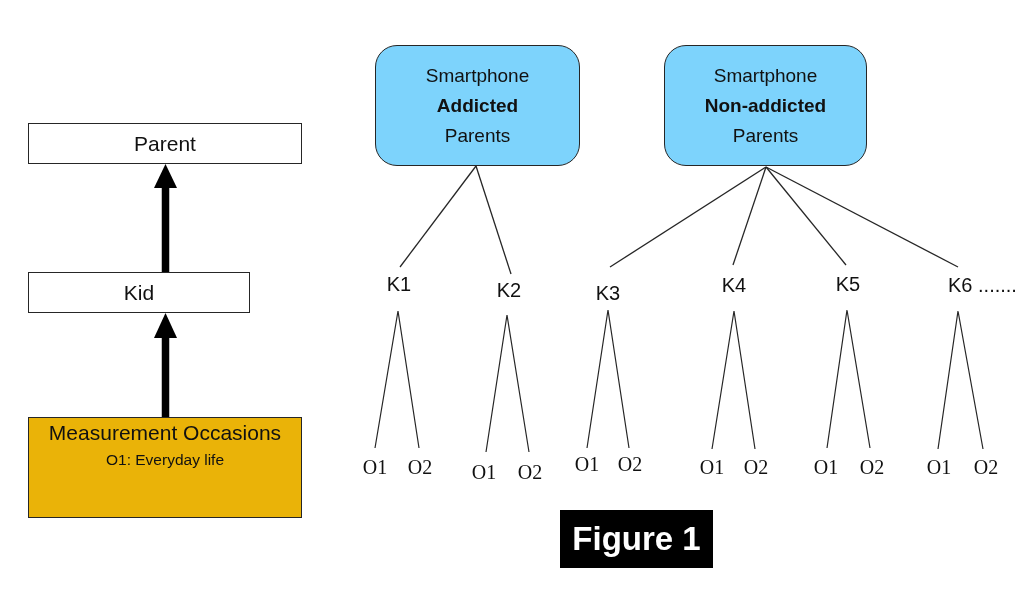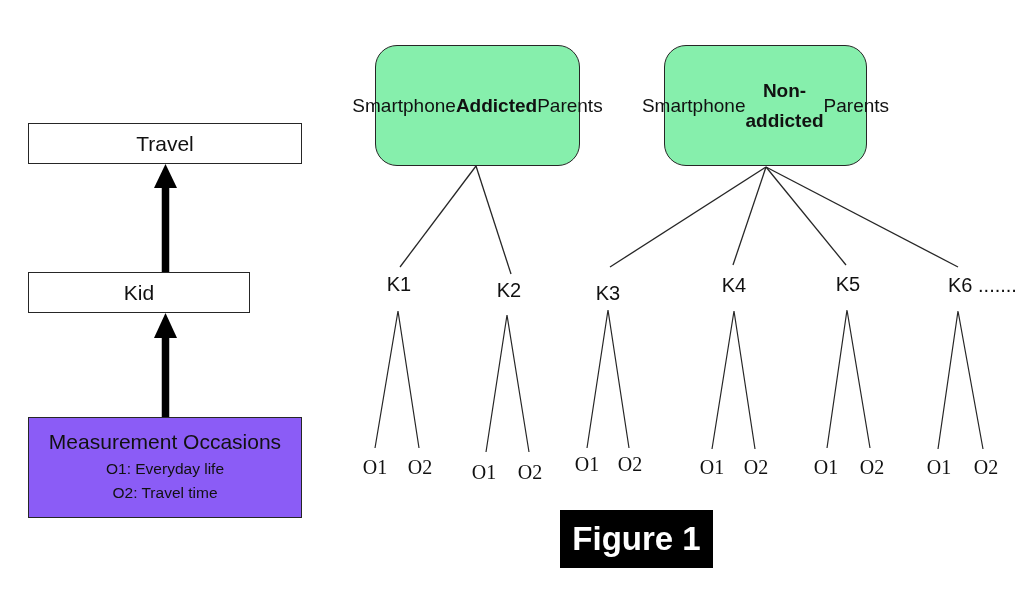--- a/index.html
+++ b/index.html
@@ -31,37 +31,36 @@
     justify-content: center;
     font-size: 21px;
     box-sizing: border-box;
   }
   .parent-box { left: 28px; top: 123px; width: 274px; height: 41px; }
   .kid-box    { left: 28px; top: 272px; width: 222px; height: 41px; }
   .measure-box {
     position: absolute;
     left: 28px; top: 417px; width: 274px; height: 101px;
     border: 1.5px solid #262626;
-    background: #8b5cf6;
+    background: #eab308;
     box-sizing: border-box;
     text-align: center;
-    padding-top: 9px;
   }
   .measure-title { font-size: 21px; line-height: 30px; }
   .measure-sub   { font-size: 15.5px; line-height: 24px; }
   .group-box {
     position: absolute;
     top: 45px;
     height: 121px;
     border: 1.6px solid #262626;
     border-radius: 22px;
-    background: #86efac;
+    background: #7dd3fc;
     box-sizing: border-box;
     display: flex;
-    flex-direction: row;
+    flex-direction: column;
     justify-content: center;
     align-items: center;
     text-align: center;
     font-size: 19px;
     line-height: 30px;
   }
   .group-box-1 { left: 375px; width: 205px; }
   .group-box-2 { left: 664px; width: 203px; }
   .bold { font-weight: bold; }
   .k-label {
@@ -118,29 +117,28 @@
 
     <path d="M375 448 L398 311 L419 448" fill="none" stroke="#262626" stroke-width="1.2"></path>
     <path d="M486 452 L507 315 L529 452" fill="none" stroke="#262626" stroke-width="1.2"></path>
     <path d="M587 448 L608 310 L629 448" fill="none" stroke="#262626" stroke-width="1.2"></path>
     <path d="M712 449 L734 311 L755 449" fill="none" stroke="#262626" stroke-width="1.2"></path>
     <path d="M827 448 L847 310 L870 448" fill="none" stroke="#262626" stroke-width="1.2"></path>
     <path d="M938 449 L958 311 L983 449" fill="none" stroke="#262626" stroke-width="1.2"></path>
   </svg>
 
   <div class="rect-box parent-box">
-    <span>Travel</span>
+    <span>Parent</span>
   </div>
   <div class="rect-box kid-box">
     <span>Kid</span>
   </div>
   <div class="measure-box">
     <div class="measure-title">Measurement Occasions</div>
     <div class="measure-sub">O1: Everyday life</div>
-    <div class="measure-sub">O2: Travel time</div>
   </div>
 
   <div class="group-box group-box-1">
     <div>Smartphone</div>
     <div class="bold">Addicted</div>
     <div>Parents</div>
   </div>
   <div class="group-box group-box-2">
     <div>Smartphone</div>
     <div class="bold">Non-addicted</div>

